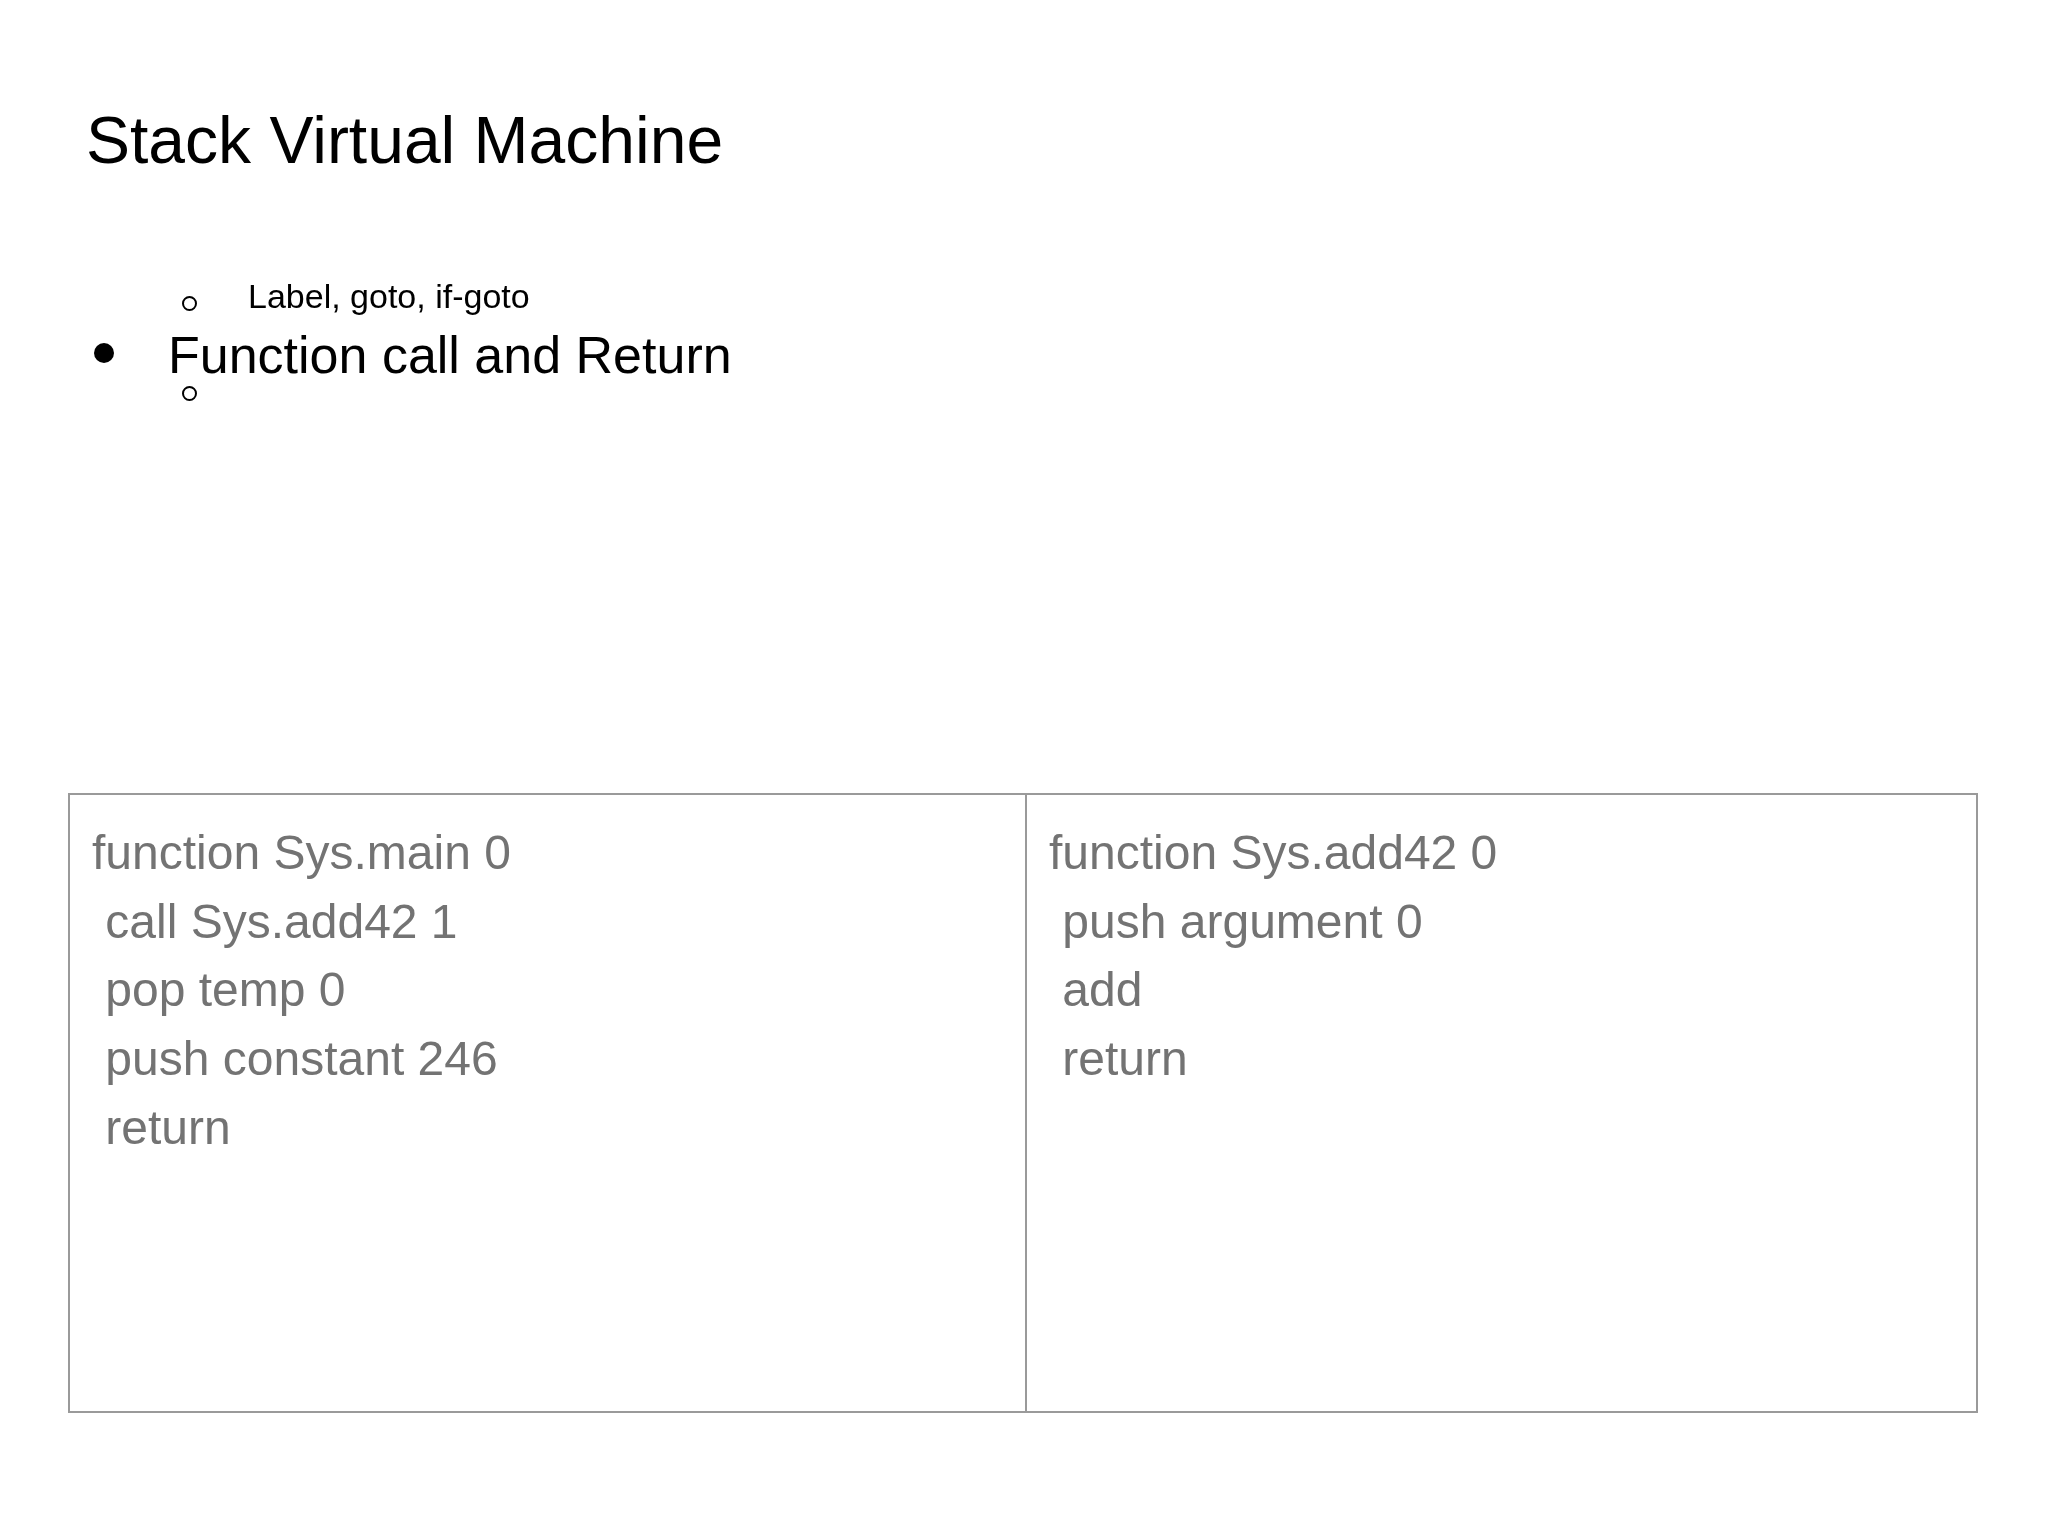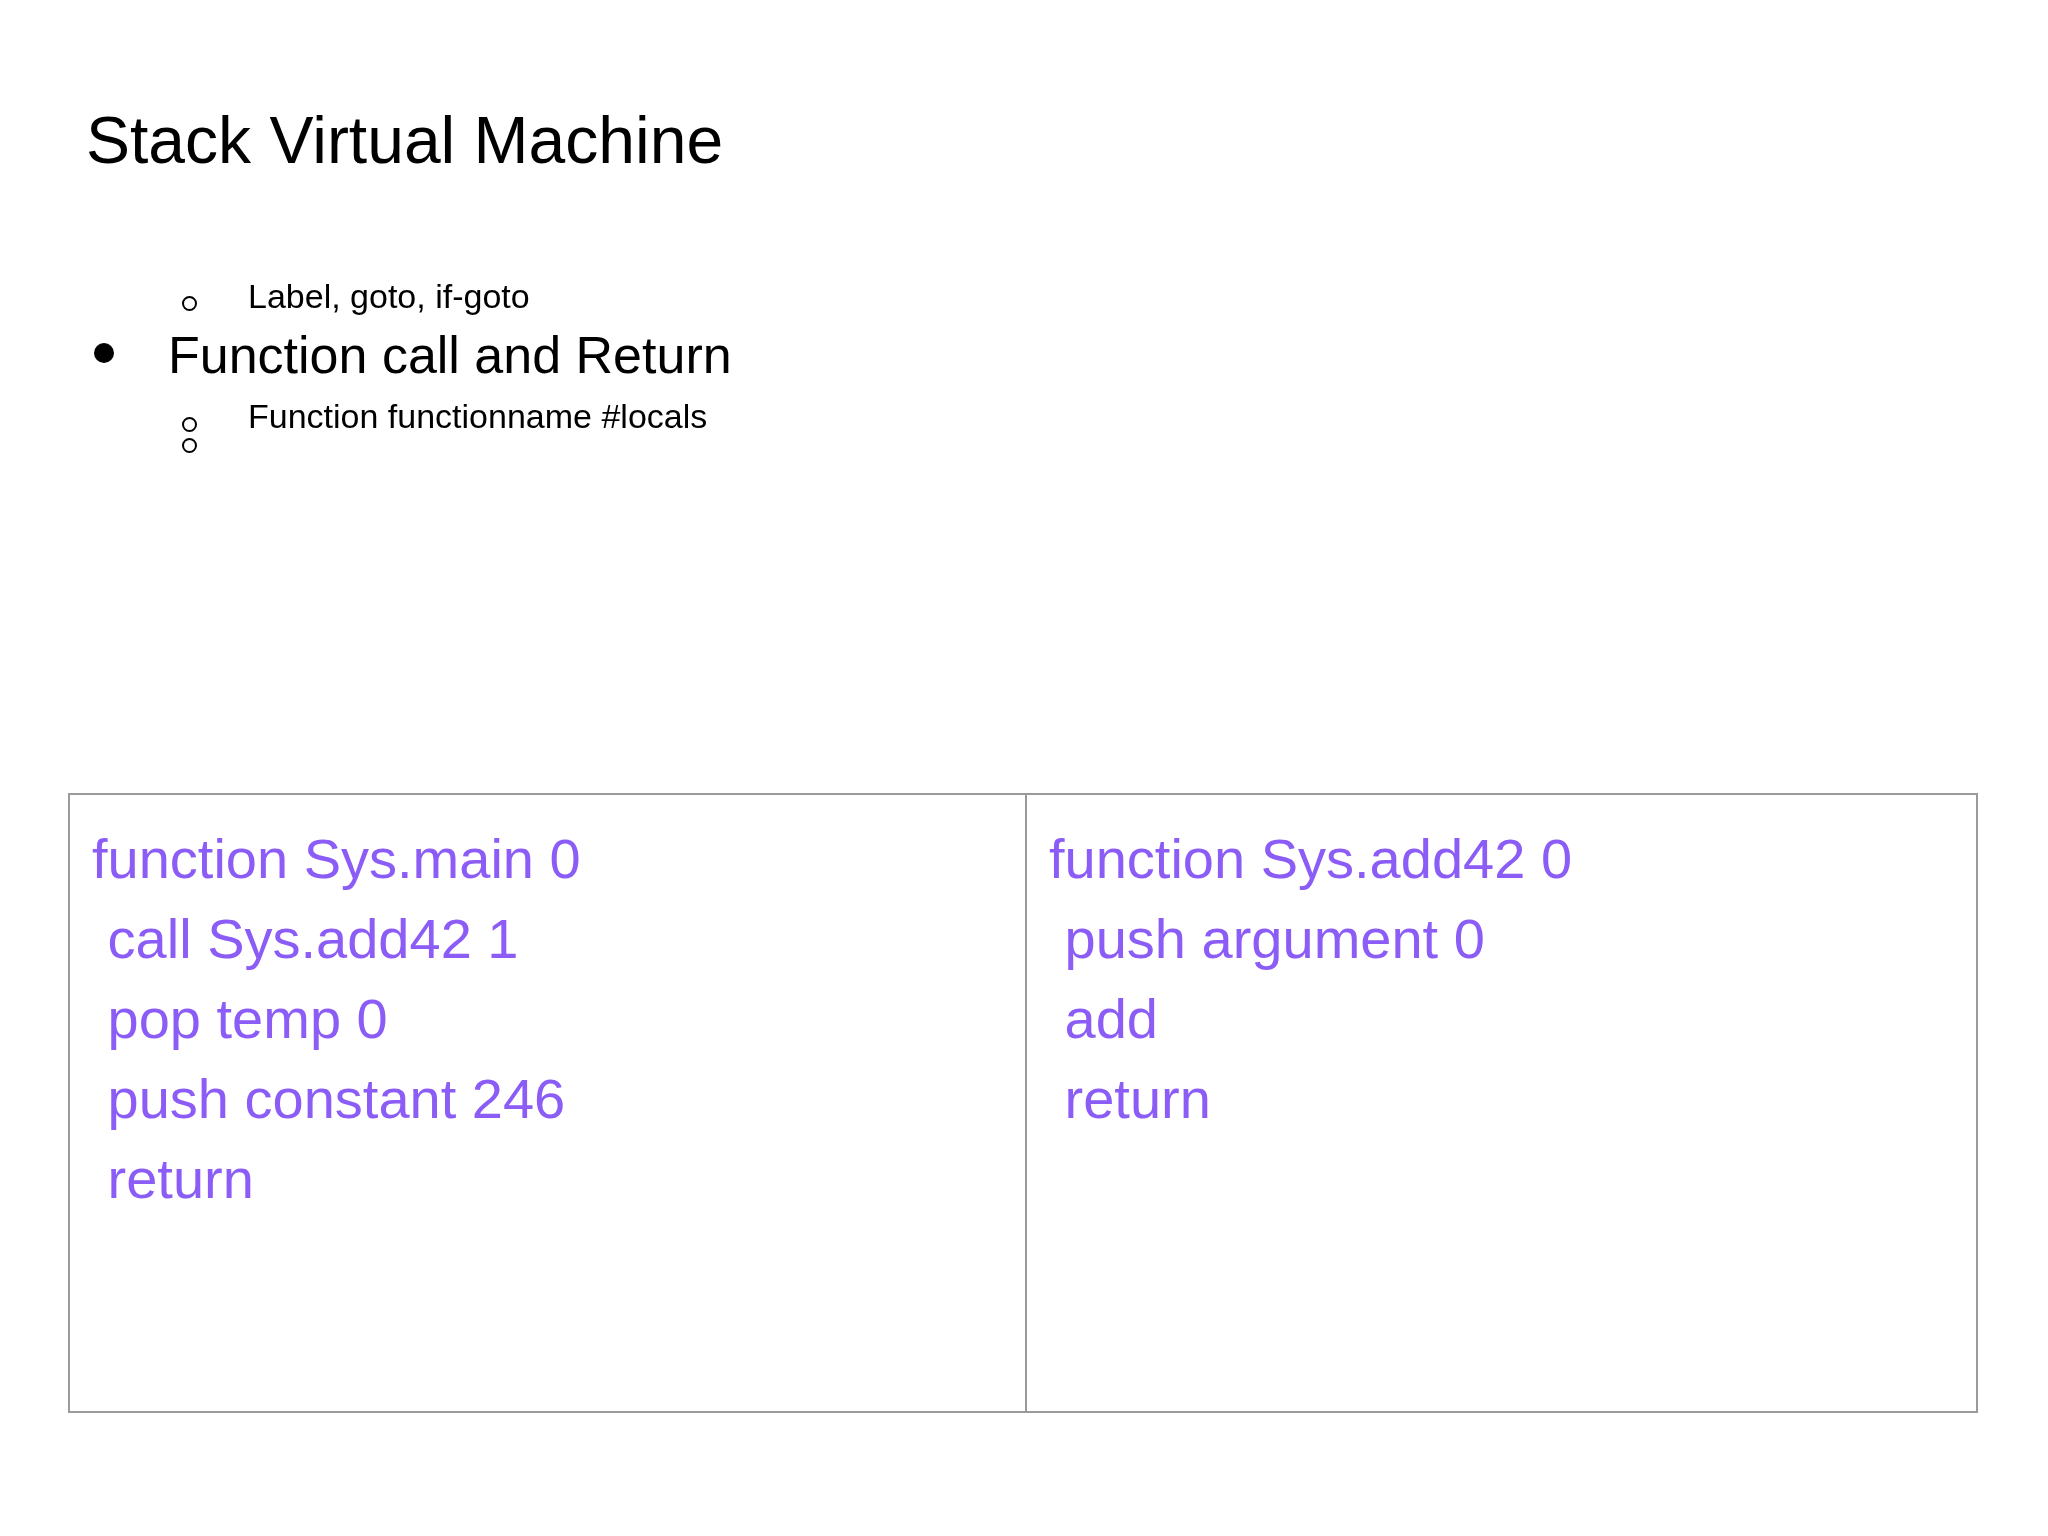--- a/index.html
+++ b/index.html
@@ -118,48 +118,44 @@
   }
   .code-cell.left {
     width: 957px;
     flex: 0 0 957px;
     border-right: 2px solid #9a9a9a;
   }
   .code-cell.right {
     flex: 1 1 auto;
   }
   .code-line {
-    font-size: 56px;
+    font-size: 48px;
     line-height: 1.43;
     white-space: pre;
-    color: #8b5cf6;
+    color: #737373;
     font-family: "Liberation Sans", sans-serif;
   }
 </style>
 </head>
 <body>
 
 <div class="slide">
 
   <div class="slide-title">Stack Virtual Machine</div>
 
   <div class="bullets">
 
     <div class="l2">
       <span class="marker"></span>
       <span class="txt">Label, goto, if-goto</span>
     </div>
 
     <div class="l1">
       <span class="marker"></span>
       <span class="txt">Function call and Return</span>
-    </div>
-    <div class="l2">
-      <span class="marker"></span>
-      <span class="txt">Function functionname #locals</span>
     </div>
     <div class="l2">
       <span class="marker"></span>
     </div>
 
   </div>
 
   <div class="code-table">
 
     <div class="code-cell left">

